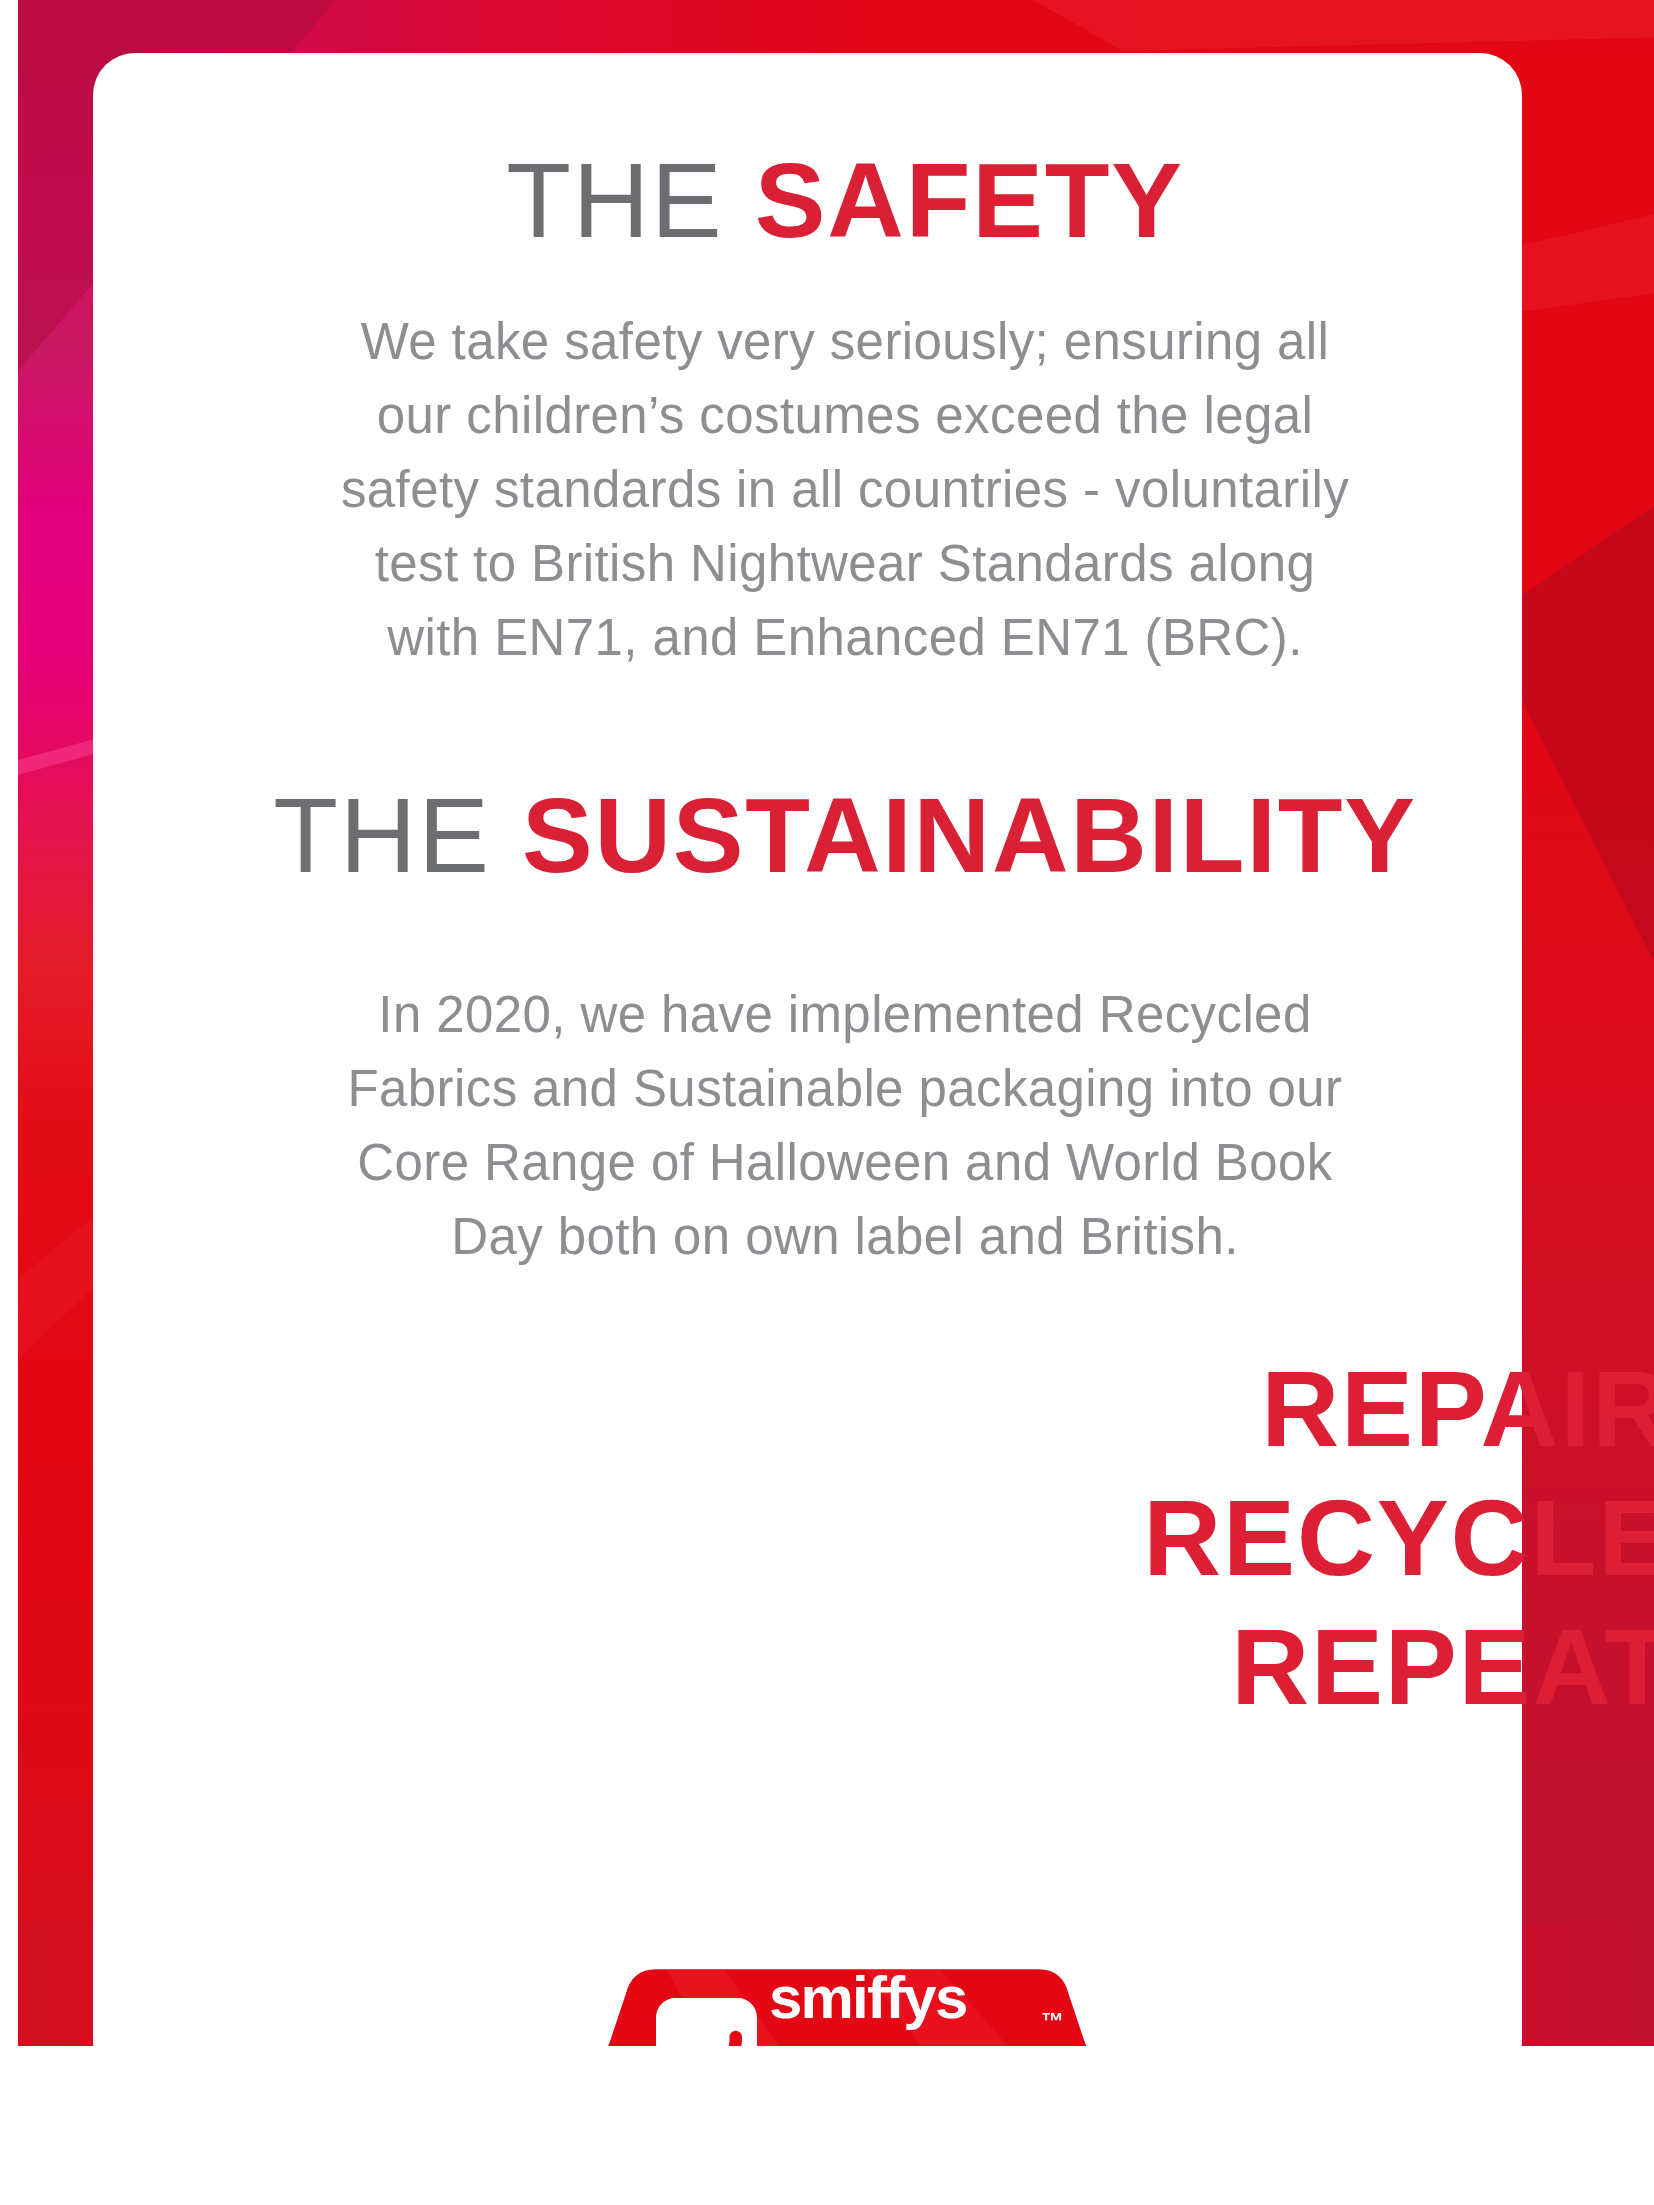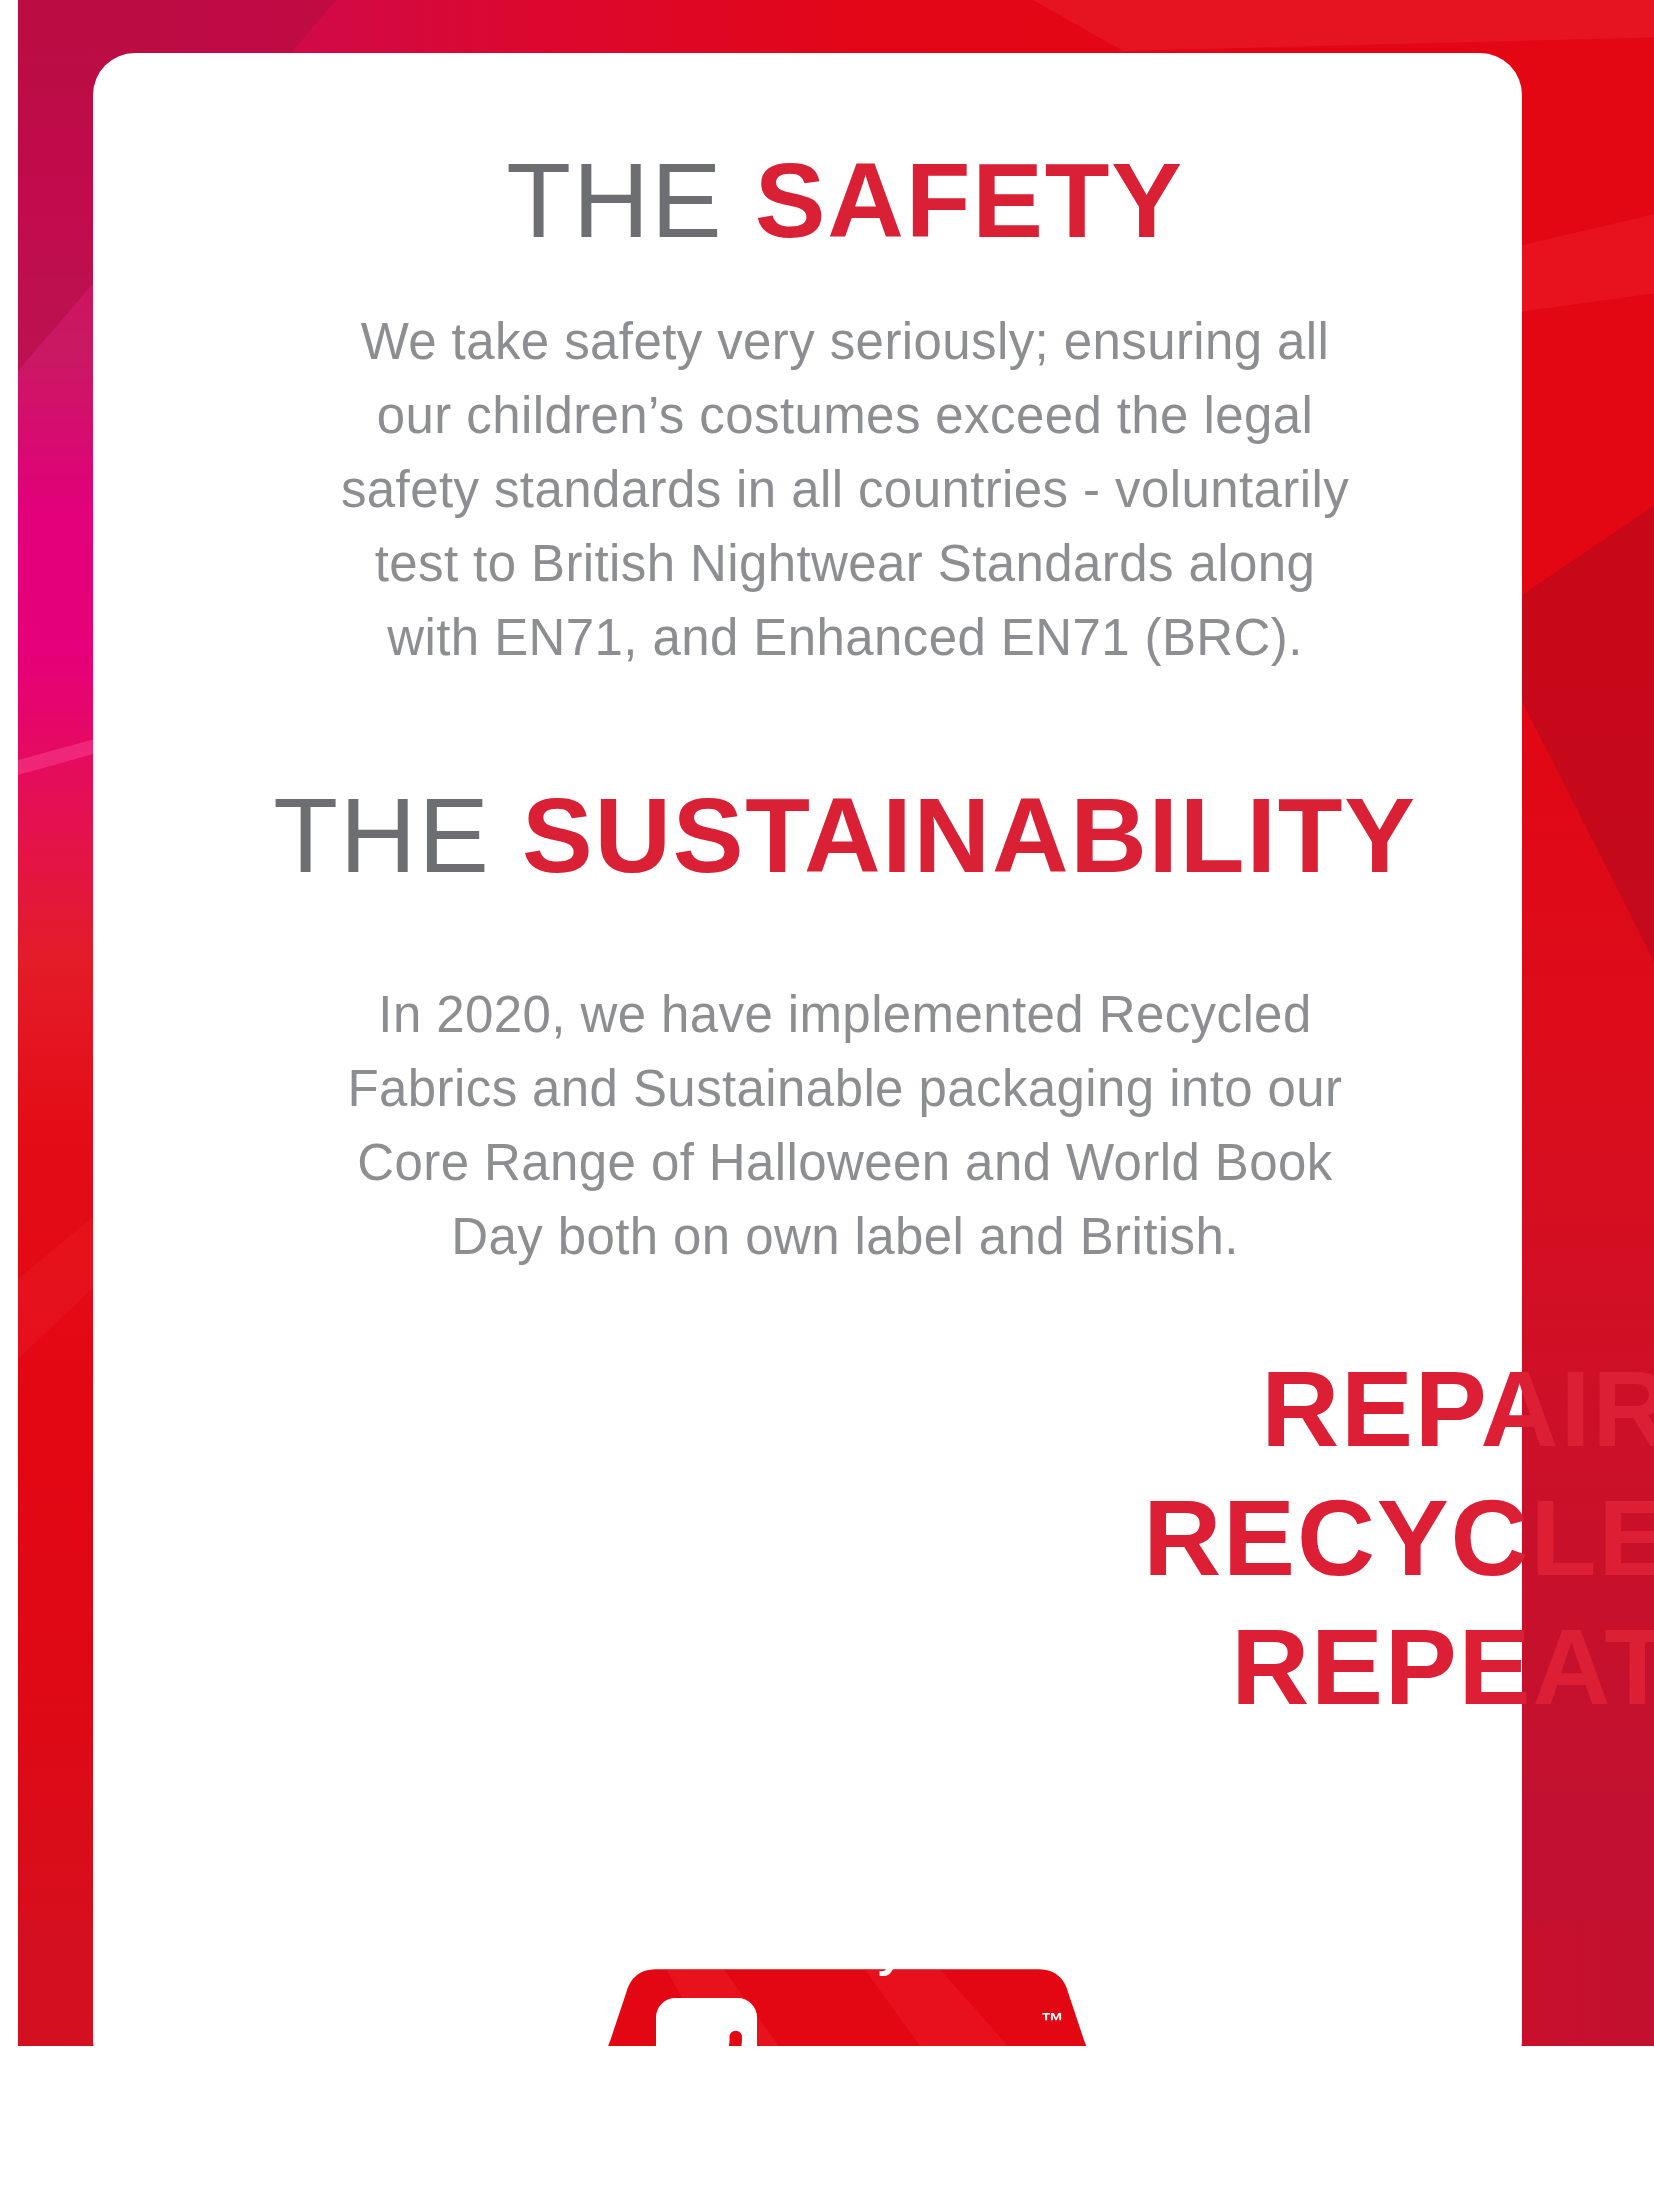--- a/index.html
+++ b/index.html
@@ -79,22 +79,22 @@
   .slogan div{white-space:nowrap;}
 
   
   .tab-svg{position:absolute;left:0;top:0;width:1654px;height:2206px;pointer-events:none;}
   .smile-box{
     position:absolute;left:638px;top:1998px;width:101px;height:100px;
     background:#ffffff;border-radius:19.4px;
   }
   .smile-box svg{position:absolute;inset:0;}
   .wordmark{
-    position:absolute;left:751px;top:1911px;
-    color:#ffffff;font-size:49px;line-height:76px;font-weight:700;
+    position:absolute;left:751px;top:1960px;
+    color:#ffffff;font-size:60px;line-height:76px;font-weight:700;
     letter-spacing:-1.8px;white-space:nowrap;
   }
   .tm{
     position:absolute;left:1023px;top:2010px;
     color:#ffffff;font-size:23px;line-height:23px;font-weight:700;
   }
   .website{
     position:absolute;left:4px;top:2119px;width:100%;text-align:center;
     color:#ffffff;font-size:40px;line-height:40px;font-weight:400;
     letter-spacing:0.9px;

